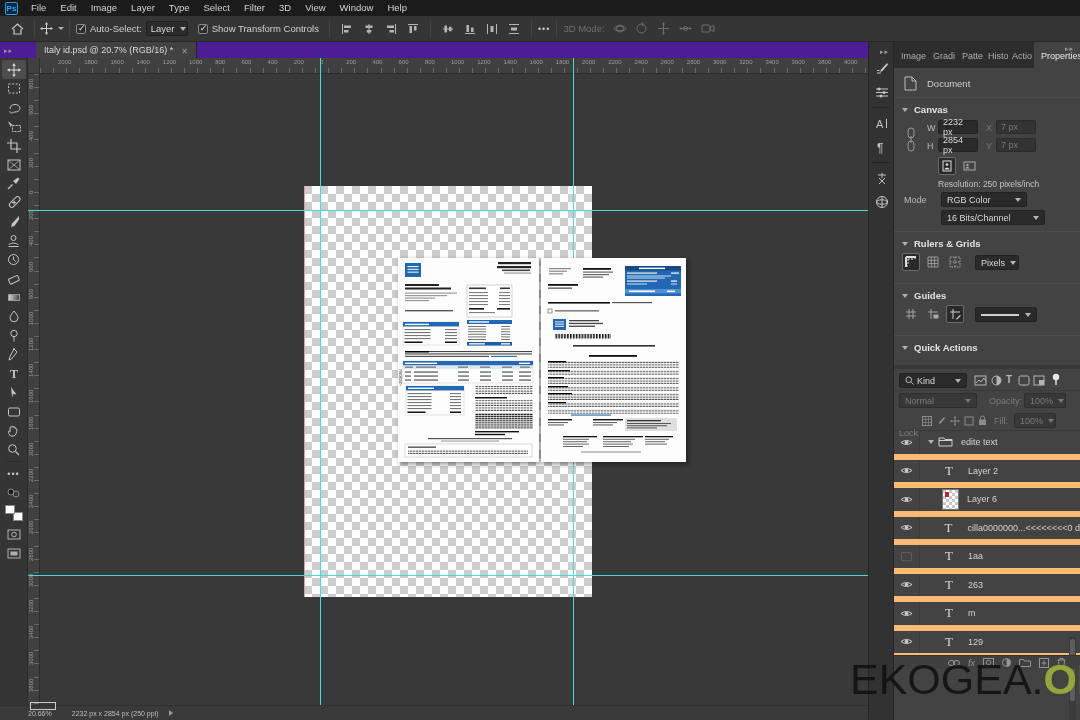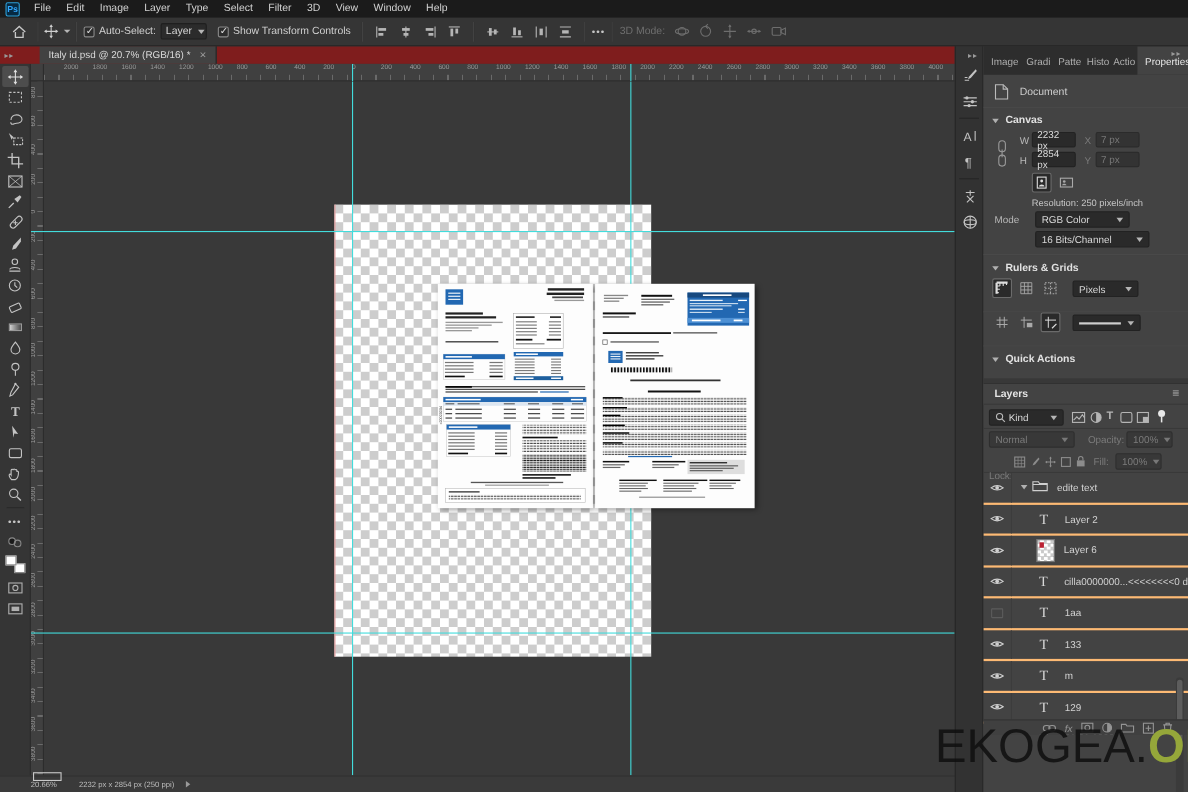--- a/index.html
+++ b/index.html
@@ -15,21 +15,21 @@
   .ob-icon{display:inline-flex;align-items:center;justify-content:center;width:22px;height:20px}
   .ob-icon svg{display:block}
   .checkbox{width:10px;height:10px;background:#2c2c2c;border:1px solid #8a8a8a;border-radius:2px;position:relative;margin-right:4px}
   .checkbox.on::after{content:"✓";position:absolute;left:1px;top:-2px;font-size:9px;color:#e0e0e0}
   .ob-label{font-size:9.5px;color:#cfcfcf;margin-right:4px}
   .ob-label.dim{color:#6f6f6f}
   .dropdown{background:#2b2b2b;border:1px solid #1f1f1f;border-radius:2px;height:15px;display:inline-flex;align-items:center;padding:0 4px;color:#d5d5d5;font-size:9.5px;position:relative}
   .dd-car{width:0;height:0;border-left:3px solid transparent;border-right:3px solid transparent;border-top:4px solid #b5b5b5;margin-left:5px}
   .dots{color:#c5c5c5;font-size:9px;letter-spacing:1px}
   
-  .tabbar{position:absolute;left:0;top:42px;width:868px;height:16px;background:#7f1d1d;z-index:18}
+  .tabbar{position:absolute;left:0;top:42px;width:868px;height:16px;background:#4c1d95;z-index:18}
   .collapse{color:#9a9a9a;font-size:7px;letter-spacing:1px}
   .doctab{position:absolute;left:36px;top:0;height:16px;background:#424242;display:flex;align-items:center;padding:0 8px;border-right:1px solid #232323}
   .doctab .title{font-size:9px;color:#dadada;margin-right:8px}
   .doctab .x::before{content:"✕";font-size:8px;color:#9a9a9a}
   
   .hruler{position:absolute;left:40px;top:58px;width:828px;height:16px;background:#404040;border-bottom:1px solid #2c2c2c;overflow:hidden;z-index:15}
   .hruler .lab{position:absolute;top:1px;font-size:6px;color:#9b9b9b}
   .hruler .ticks{position:absolute;left:0;bottom:0;width:100%;height:5px;background:repeating-linear-gradient(90deg,#6a6a6a 0 1px,transparent 1px 13.1px)}
   .vruler{position:absolute;left:28px;top:74px;width:12px;height:631px;background:#404040;border-right:1px solid #2c2c2c;overflow:hidden;z-index:15}
   .vruler .lab{position:absolute;left:0px;font-size:6px;color:#9b9b9b;transform:rotate(-90deg);transform-origin:4px 4px;white-space:nowrap}
@@ -77,21 +77,21 @@
   .icon-btn{position:absolute;width:18px;height:18px;border-radius:2px;display:flex;align-items:center;justify-content:center}
   .icon-btn.on{background:#2a2a2a;border:1px solid #6b6b6b}
   
   .layers-hdr{position:relative;height:20px;background:#434343;border-top:1px solid #303030;border-bottom:1px solid #393939}
   .layers-hdr .t{position:absolute;left:10px;top:4px;font-size:9.5px;color:#e6e6e6;font-weight:bold}
   .burger{position:absolute;right:8px;top:3px;color:#b5b5b5;font-size:11px}
   .lfilter{position:relative;height:22px;border-bottom:1px solid #393939}
   .lrow2{position:relative;height:20px}
   .dimtxt{color:#7b7b7b;font-size:9px}
   .layerlist{position:relative;height:238px;overflow:hidden}
-  .lrow{position:relative;height:28.5px;border-bottom:2px solid #fdba74;display:flex;align-items:center}
+  .lrow{position:relative;height:28.5px;border-bottom:6px solid #fdba74;display:flex;align-items:center}
   .eyecell{width:26px;display:flex;align-items:center;justify-content:center;border-right:1px solid #3c3c3c;align-self:stretch}
   .eyeoff{width:11px;height:9px;border:1px solid #5c5c5c;border-radius:1px}
   .lchev{width:0;height:0;border-left:3.5px solid transparent;border-right:3.5px solid transparent;border-top:4.5px solid #b0b0b0;margin:0 4px 0 8px}
   .lT{width:22px;text-align:center;color:#d8d8d8;font-size:13px;font-family:"Liberation Serif",serif}
   .lthumb-img{width:17px;height:21px;margin-left:2px;border:1px solid #777;background:conic-gradient(#fff 25%,#c9c9c9 0 50%,#fff 0 75%,#c9c9c9 0);background-size:6px 6px;position:relative}
   .lthumb-img::after{content:"";position:absolute;left:2px;top:2px;width:4px;height:5px;background:#b23}
   .lname{font-size:9px;color:#d2d2d2;margin-left:8px;white-space:nowrap}
   .scroll{position:absolute;right:4px;top:2px;width:7px;height:234px;background:#3b3b3b;border-radius:3px}
   .scroll .thumb{position:absolute;left:1px;top:2px;width:5px;height:62px;background:#5d5d5d;border-radius:3px}
   .lbottom{position:absolute;left:0;bottom:0;width:186px;height:14px;background:#404040;border-top:1px solid #333;display:flex;justify-content:flex-end;align-items:center;gap:8px;padding-right:14px}
@@ -886,27 +886,31 @@
             <svg width="12" height="12">
               <path d="M1 1h10v10H1zM4.3 1v10M7.6 1v10M1 4.3h10M1 7.6h10" fill="none" stroke="#aaa" stroke-width=".8"></path>
             </svg>
           </div>
         <div class="icon-btn" style="left:52px;top:0">
             <svg width="12" height="12">
               <rect x="1" y="1" width="10" height="10" fill="none" stroke="#aaa" stroke-dasharray="1.5 1.2"></rect>
               <path d="M6 1v10M1 6h10" stroke="#aaa" stroke-dasharray="1.5 1.2"></path>
             </svg>
           </div>
-        <div class="pdrop" style="left:81px;top:2px;width:60px">
+        <div class="pdrop" style="left:81px;top:2px;width:44px">
             <span>Pixels</span>
             <span class="dd-car"></span>
           </div>
       </div>
       <div class="pdivider" style="margin-top:6px"></div>
 
+      <div class="sec-hdr">
+          <span class="chev"></span>
+          <span>Guides</span>
+        </div>
       <div class="prow" style="height:24px">
         <div class="icon-btn" style="left:8px;top:0">
             <svg width="12" height="12">
               <path d="M1 4h10M1 8h10M4 1v10M8 1v10" stroke="#aaa" stroke-width=".9"></path>
             </svg>
           </div>
         <div class="icon-btn" style="left:30px;top:0">
             <svg width="12" height="12">
               <path d="M1 4h10M4 1v10" stroke="#aaa" stroke-width=".9"></path>
               <rect x="6.5" y="6.5" width="5" height="4" fill="#aaa"></rect>
@@ -926,24 +930,20 @@
       <div class="pdivider" style="margin-top:6px"></div>
 
       <div class="sec-hdr">
           <span class="chev"></span>
           <span>Quick Actions</span>
         </div>
       <div style="height:8px"></div>
     </div>
 
     <div style="position:relative">
-      <div class="layers-hdr">
-        <span class="t">Layers</span>
-        <span class="burger">≡</span>
-      </div>
       <div class="lfilter">
         <div class="pdrop" style="left:5px;top:4px;width:68px">
           <span style="display:flex;align-items:center;gap:3px">
               <svg width="9" height="9">
                 <circle cx="3.7" cy="3.7" r="2.8" fill="none" stroke="#bbb"></circle>
                 <path d="M6 6l2.5 2.5" stroke="#bbb"></path>
               </svg>
               <span>Kind</span>
             </span>
             <span class="dd-car"></span>
@@ -1064,21 +1064,21 @@
           </div>
           <div class="lrow">
             <span class="eyecell">
               <svg width="13" height="9">
                 <path d="M1 4.5Q6.5 0.5 12 4.5 6.5 8.5 1 4.5Z" fill="none" stroke="#cfcfcf"></path>
                 <circle cx="6.5" cy="4.5" r="1.7" fill="#cfcfcf"></circle>
               </svg>
             </span>
             <span style="width: 18px;"></span>
             <span class="lT">T</span>
-            <span class="lname">133</span>
+            <span class="lname">263</span>
           </div>
           <div class="lrow">
             <span class="eyecell">
               <svg width="13" height="9">
                 <path d="M1 4.5Q6.5 0.5 12 4.5 6.5 8.5 1 4.5Z" fill="none" stroke="#cfcfcf"></path>
                 <circle cx="6.5" cy="4.5" r="1.7" fill="#cfcfcf"></circle>
               </svg>
             </span>
             <span style="width: 18px;"></span>
             <span class="lT">T</span>

